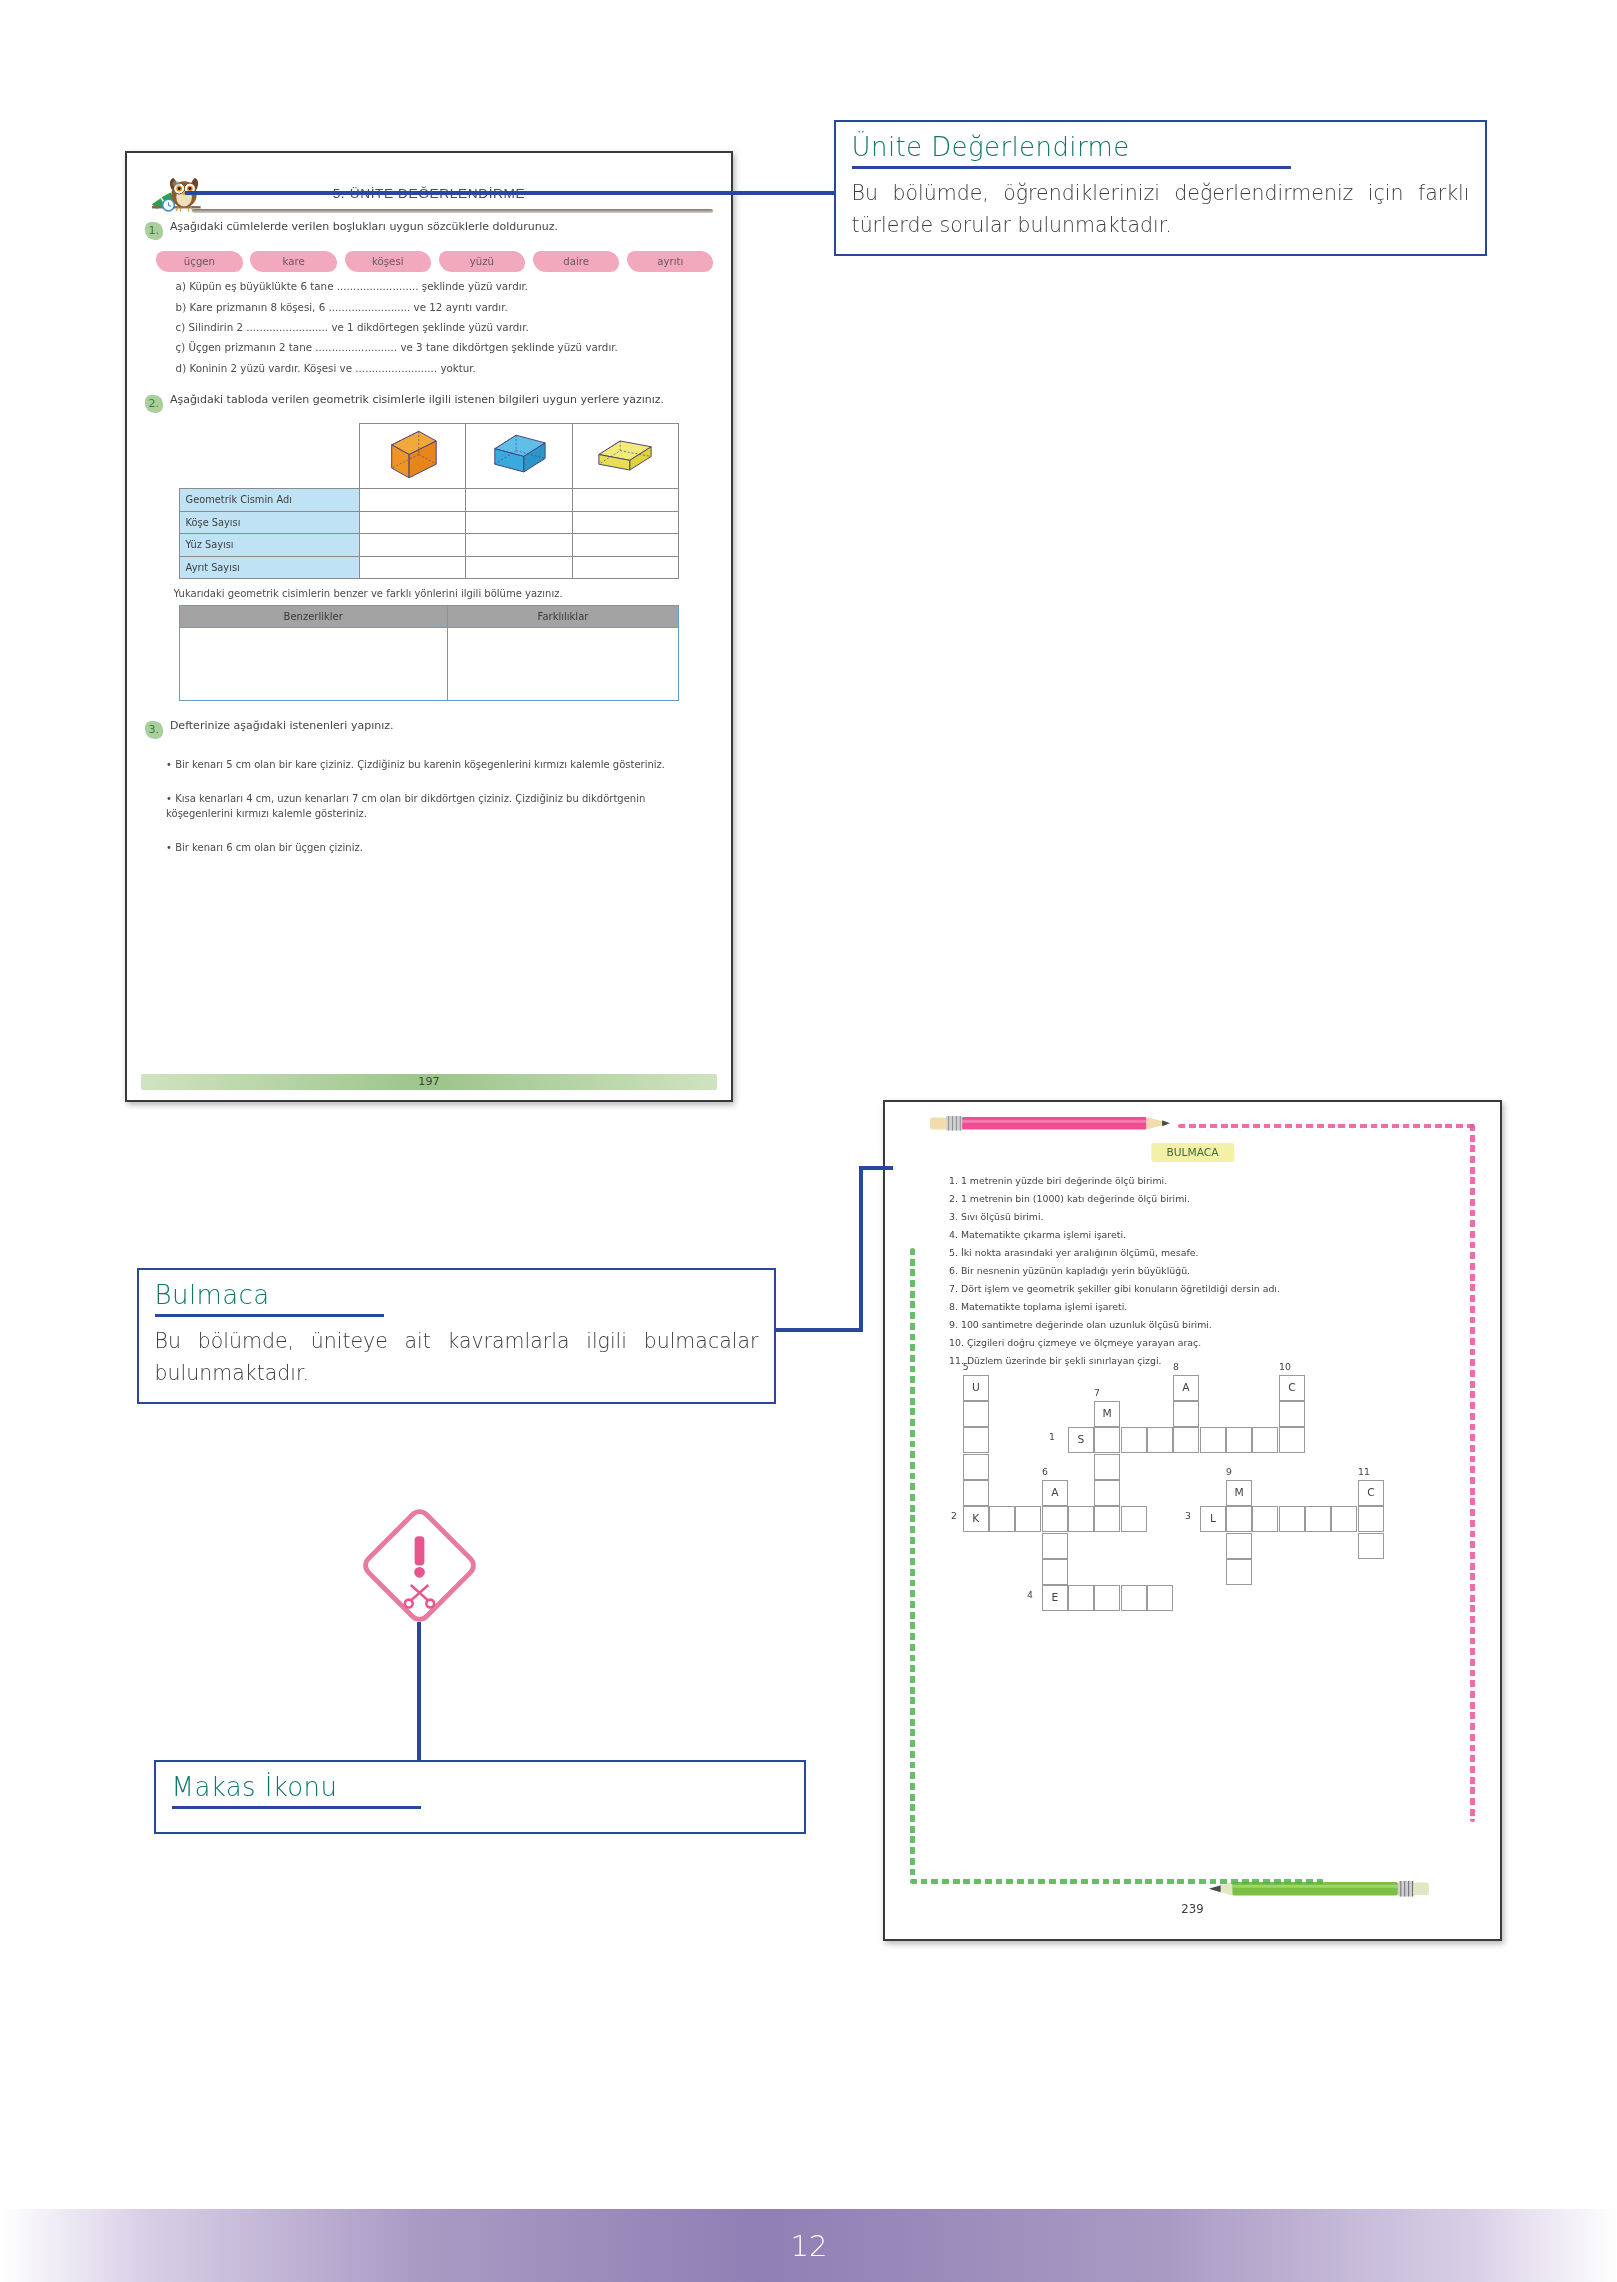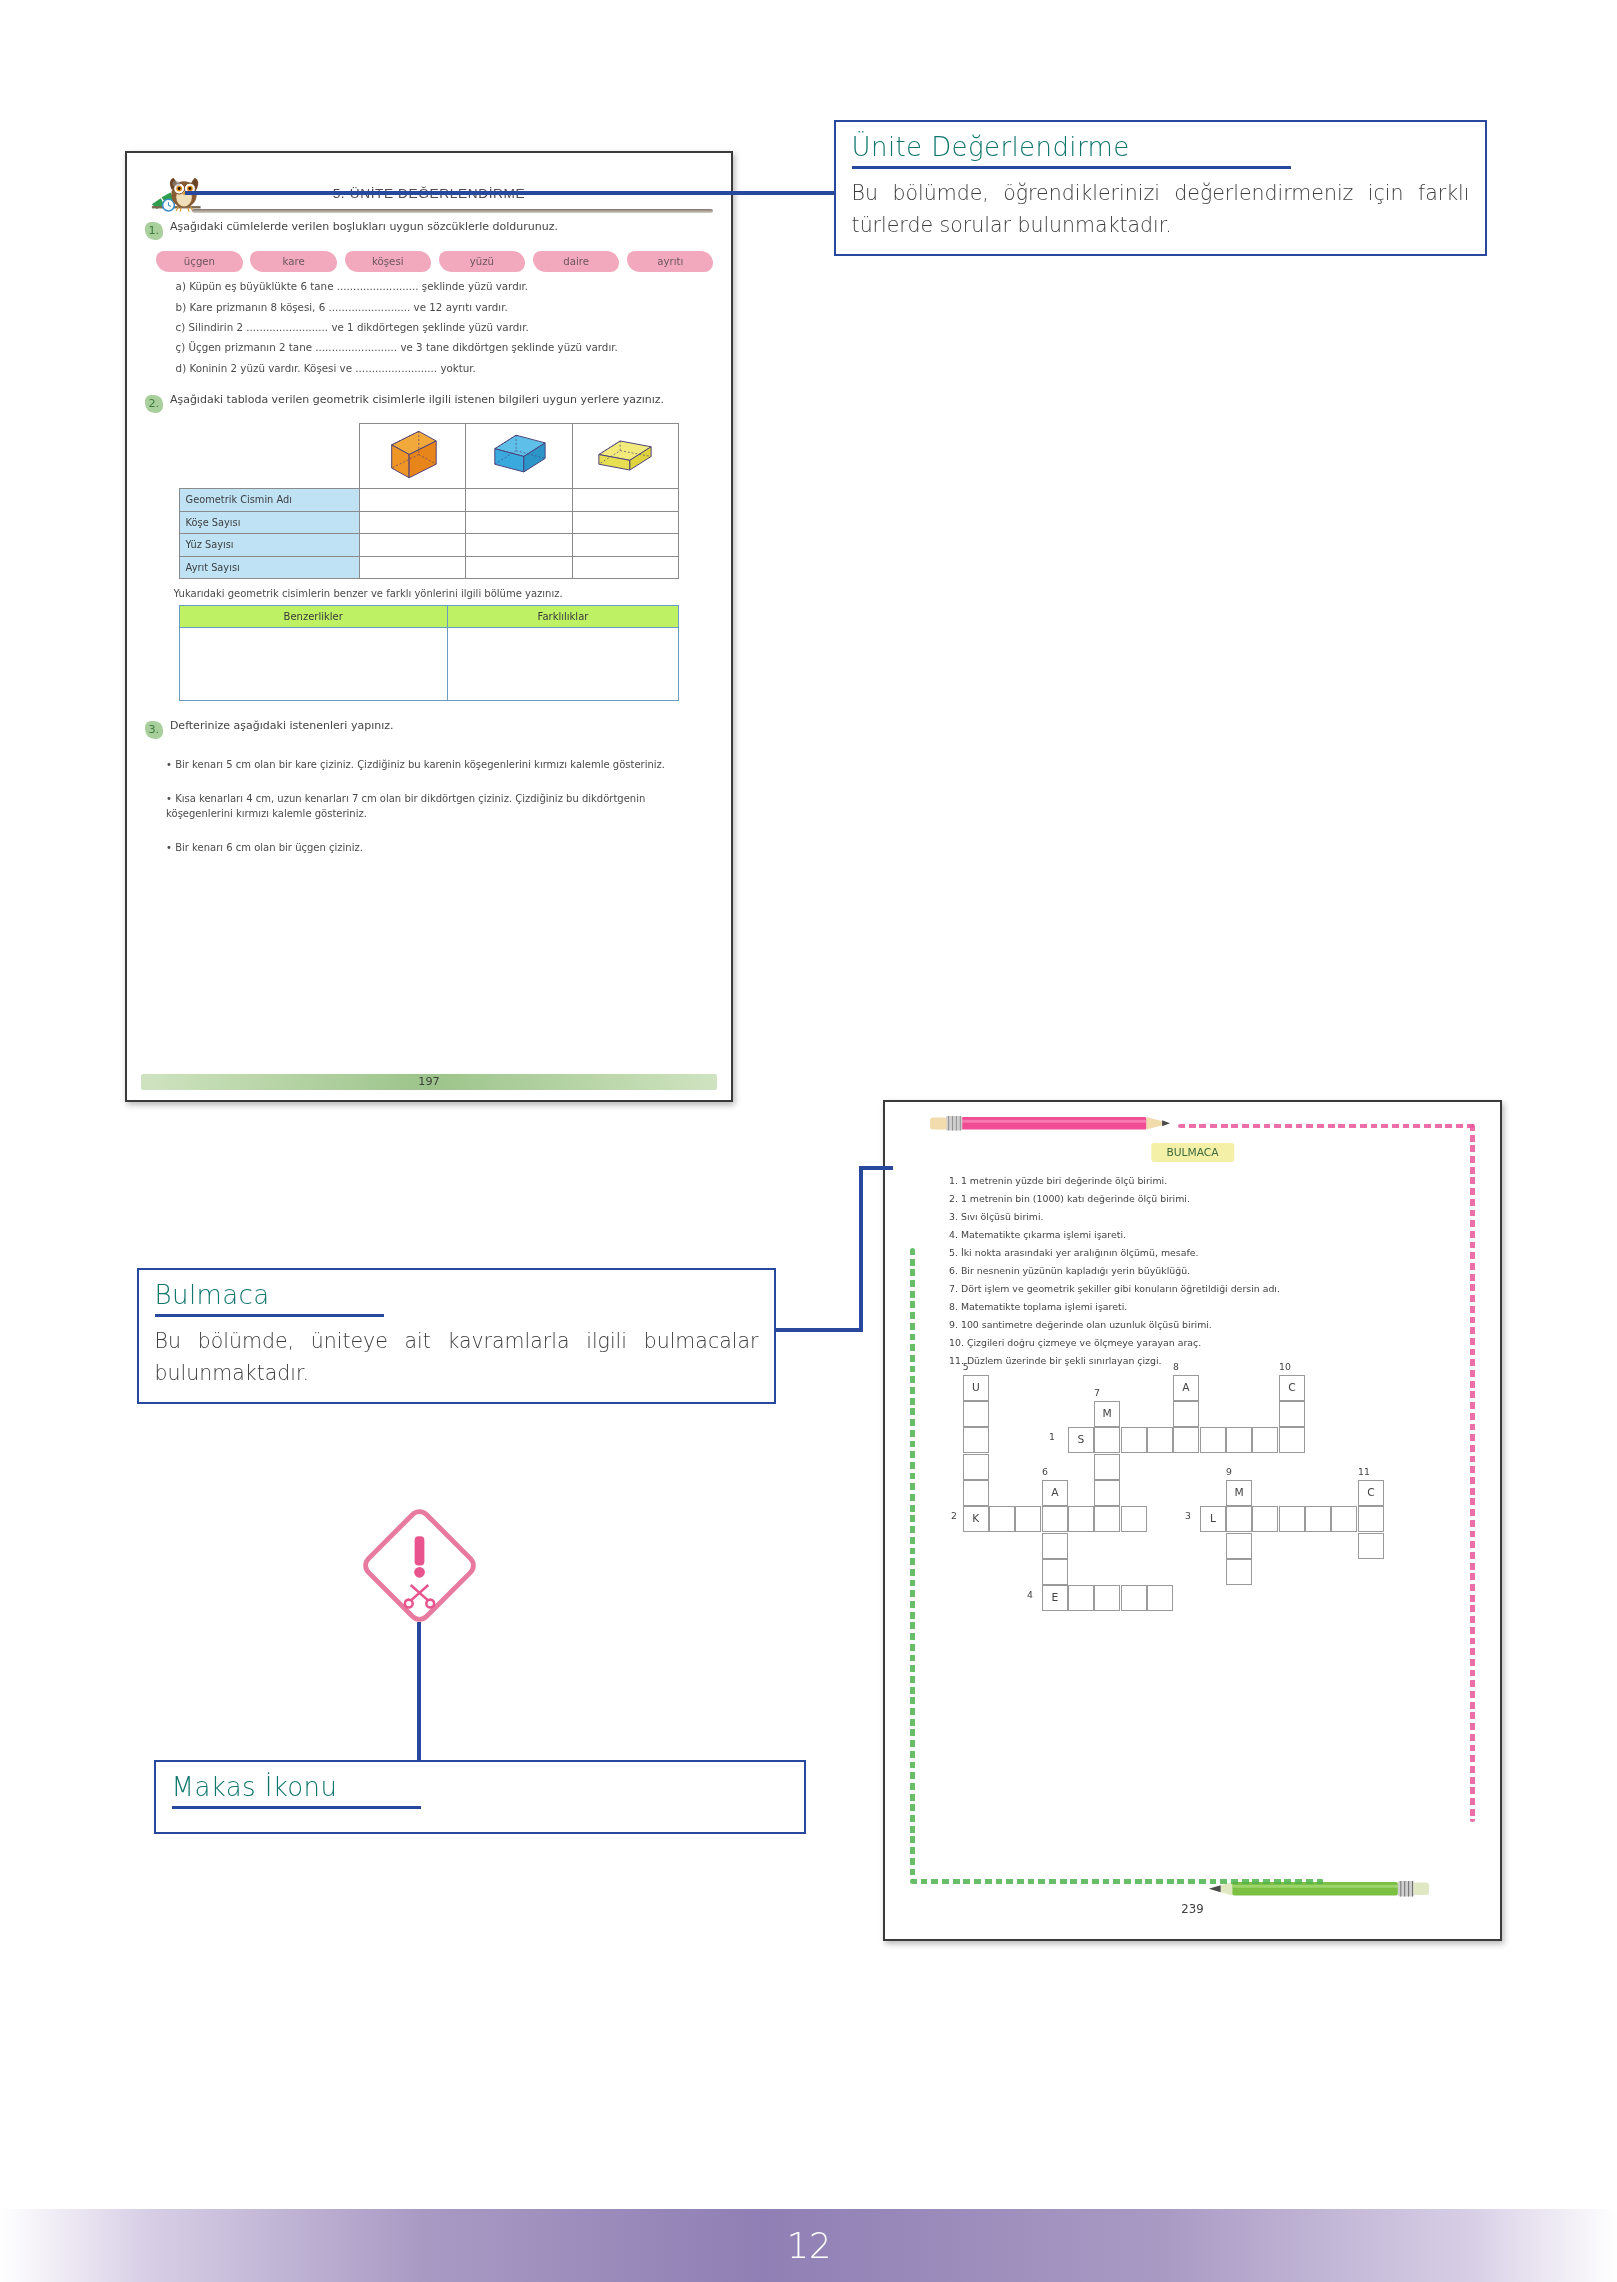--- a/index.html
+++ b/index.html
@@ -62,21 +62,21 @@
   .tbl td{border:1px solid #8b8b8b;height:19.5px;font-size:9.8px;color:#3e3e3e;
     font-family:"DejaVu Sans",sans-serif;}
   .tbl td.lbl{background:#bfe3f5;width:36%;padding-left:5.9px;}
   .tbl td.shape{height:62px;text-align:center;vertical-align:middle;}
   .tbl tr.hdr td{border:none;}
   .tbl tr.hdr td.shape{border:1px solid #8b8b8b;}
 
   .note{font-size:10px;color:#4a4a4a;margin:8.8px 0 5.9px 29px;font-family:"DejaVu Sans",sans-serif;}
 
   .tbl2{border-collapse:collapse;margin:0 auto;width:88%;}
-  .tbl2 th{border:1px solid #6a9bc0;background:#bef264;font-size:10px;
+  .tbl2 th{border:1px solid #6a9bc0;background:#a3a3a3;font-size:10px;
     color:#3a3a3a;font-weight:normal;height:19.5px;font-family:"DejaVu Sans",sans-serif;}
   .tbl2 td{border:1px solid #6a9bc0;height:70px;}
 
   .bullets{font-size:10px;color:#4a4a4a;line-height:1.55;margin:5.9px 0 0 21.5px;font-family:"DejaVu Sans",sans-serif;}
   .bullets div{margin-top:18px;}
 
   .ws-foot{
     position:absolute;left:13.7px;right:13.7px;bottom:9.8px;height:16.6px;
     background:linear-gradient(to right,#cfe3c0,#9cc48a,#cfe3c0);
     border-radius:2px;
@@ -154,21 +154,21 @@
   
   #makas-icon{left:361px;top:1507px;width:117px;height:117px;}
 
   
   #footer{
     left:0;bottom:0;width:1618px;height:73px;
     background:linear-gradient(to right,#ffffff 0%,#d8cfe6 9%,#a99ac4 26%,#8f7fb4 47%,#a99ac4 72%,#d8cfe6 91%,#ffffff 100%);
   }
   #footer .pg{
     position:absolute;left:0;right:0;top:50%;transform:translateY(-50%);
-    text-align:center;font-size:35px;color:#ffffff;font-weight:300;
+    text-align:center;font-size:29px;color:#ffffff;font-weight:300;
     font-family:"DejaVu Sans",sans-serif;
   }
 </style>
 </head>
 <body>
 
 <div class="abs" id="worksheet">
   <div class="ws-inner">
 
     <div class="ws-head">

